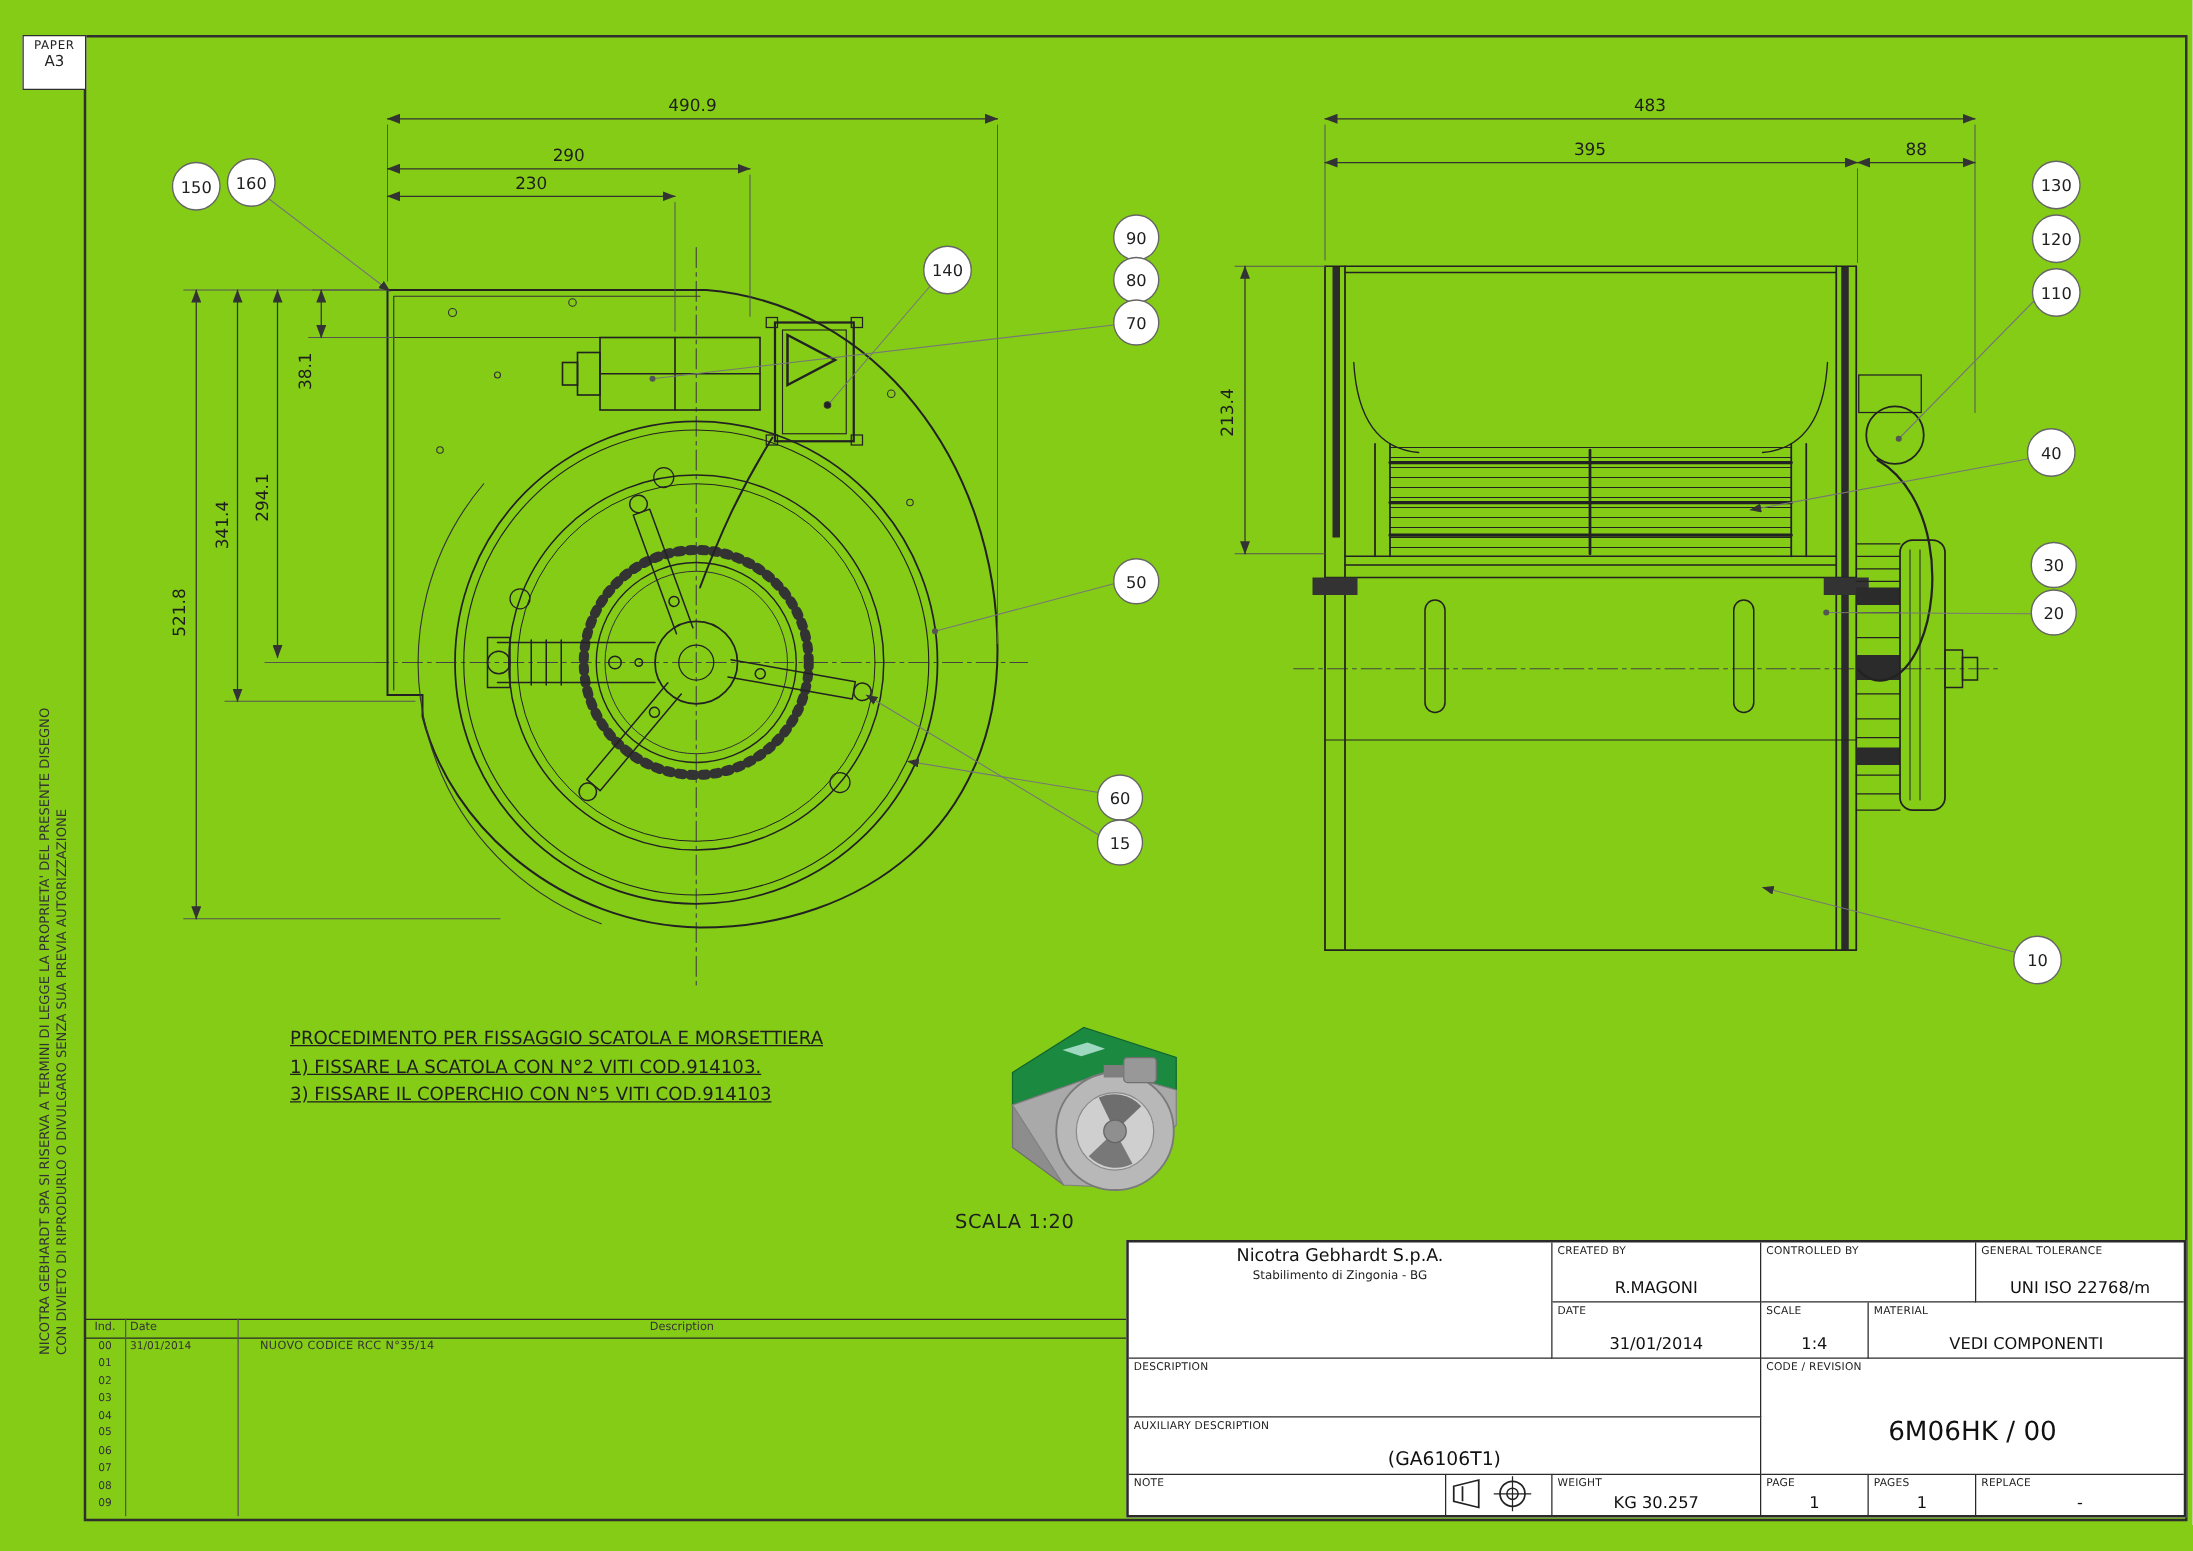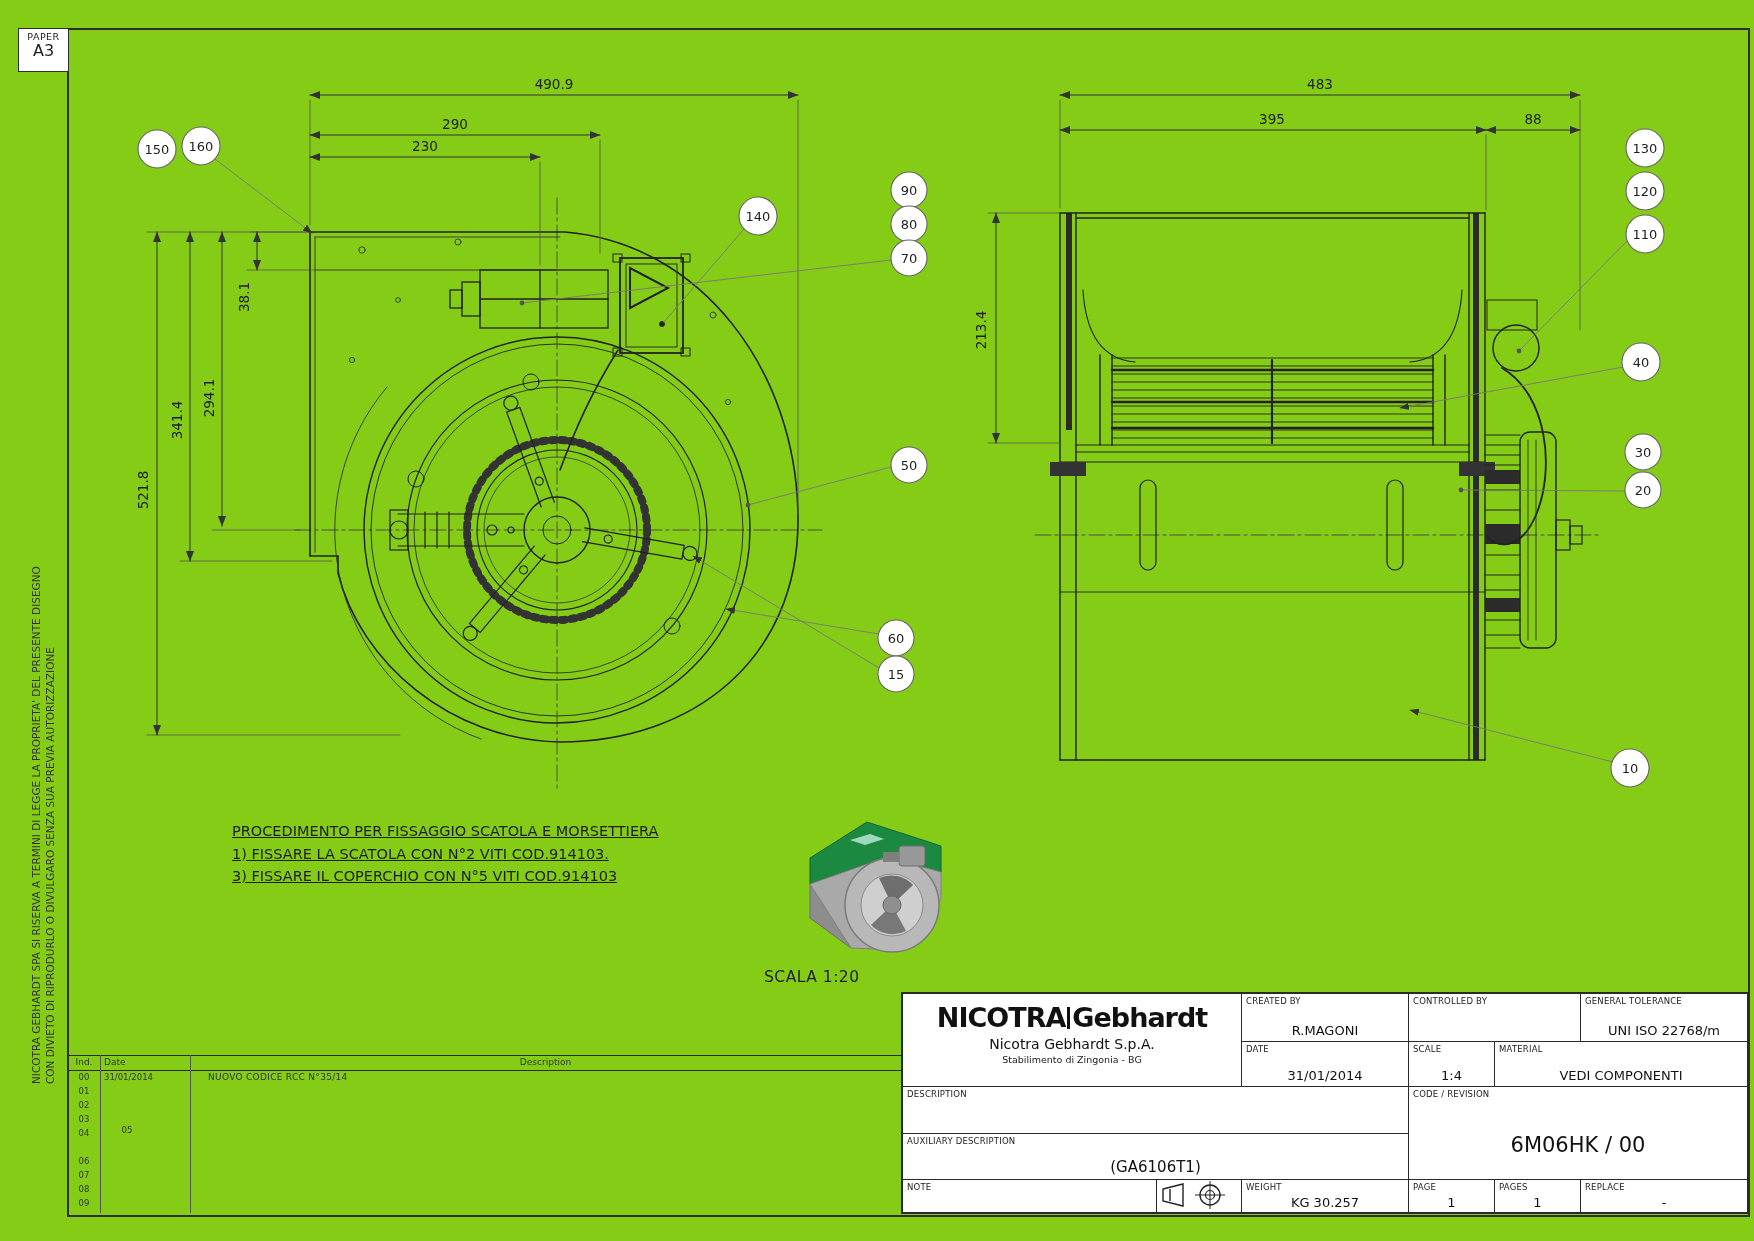--- a/index.html
+++ b/index.html
@@ -3,21 +3,21 @@
 <meta charset="utf-8">
 <style>
   html,body{margin:0;padding:0;background:#e8e8e8;}
   #sheet{position:relative;width:1754px;height:1241px;background:#84cc16;overflow:hidden;
          font-family:"DejaVu Sans","Liberation Sans",sans-serif;color:#222;}
   .abs{position:absolute;}
   #frame{left:67px;top:28px;width:1679px;height:1185px;border:2px solid #2f2f2f;}
   #paperbox{left:18px;top:28px;width:49px;height:42px;border:1.6px solid #2f2f2f;background:#fff;z-index:5;
             text-align:center;line-height:1;}
   #paperbox .p1{font-size:9.5px;display:block;margin-top:3px;letter-spacing:.5px;}
-  #paperbox .p2{font-size:16px;display:block;margin-top:1px;}
+  #paperbox .p2{font-size:12px;display:block;margin-top:1px;}
   #legal{left:30px;top:1084px;width:660px;transform:rotate(-90deg);transform-origin:0 0;
          font-size:10.5px;line-height:13.5px;color:#333;white-space:nowrap;}
   #procedure{left:188px;top:820px;font-size:14.5px;line-height:22.5px;color:#1e1e1e;white-space:nowrap;margin-left:44px;}
   #procedure div{text-decoration:underline;}
   #scalanote{left:764px;top:968px;font-size:15.5px;color:#1e1e1e;letter-spacing:.5px;}
   svg text{font-family:"DejaVu Sans","Liberation Sans",sans-serif;}
   .dt{font-size:13.5px;fill:#1e1e1e;text-anchor:middle;}
   .bt{font-size:13px;fill:#1e1e1e;text-anchor:middle;}
   
   #tblock{left:901px;top:992px;width:844px;height:218px;border:2px solid #2a2a2a;background:#fff;z-index:4;}
@@ -316,21 +316,20 @@
     <div>PROCEDIMENTO PER FISSAGGIO SCATOLA E MORSETTIERA</div>
     <div>1) FISSARE LA SCATOLA CON N°2 VITI COD.914103.</div>
     <div>3) FISSARE IL COPERCHIO CON N°5 VITI COD.914103</div>
   </div>
 
   <div id="scalanote" class="abs">SCALA 1:20</div>
 
   <div id="tblock" class="abs">
 
     <div class="cell" style="left:0;top:0;width:339px;height:93px;">
-      <div class="logo-line"><span>NICOTRA</span><span class="logo-bar"></span><span>Gebhardt</span></div>
       <div class="company">Nicotra Gebhardt S.p.A.</div>
       <div class="plant">Stabilimento di Zingonia - BG</div>
     </div>
     <div class="cell" style="left:339px;top:0;width:167px;height:48px;">
       <span class="lbl">CREATED BY</span>
       <span class="val">R.MAGONI</span>
     </div>
     <div class="cell" style="left:506px;top:0;width:172px;height:48px;">
       <span class="lbl">CONTROLLED BY</span>
       <span class="val"></span>
@@ -411,21 +410,21 @@
     <div>
         <span class="rev-ind" style="top:45px;">02</span>
       </div>
     <div>
         <span class="rev-ind" style="top:59px;">03</span>
       </div>
     <div>
         <span class="rev-ind" style="top:73px;">04</span>
       </div>
     <div>
-        <span class="rev-ind" style="top:70px;margin-left:43px;">05</span>
+        <span class="rev-ind" style="top:86px;">05</span>
       </div>
     <div>
         <span class="rev-ind" style="top:101px;">06</span>
       </div>
     <div>
         <span class="rev-ind" style="top:115px;">07</span>
       </div>
     <div>
         <span class="rev-ind" style="top:129px;">08</span>
       </div>

